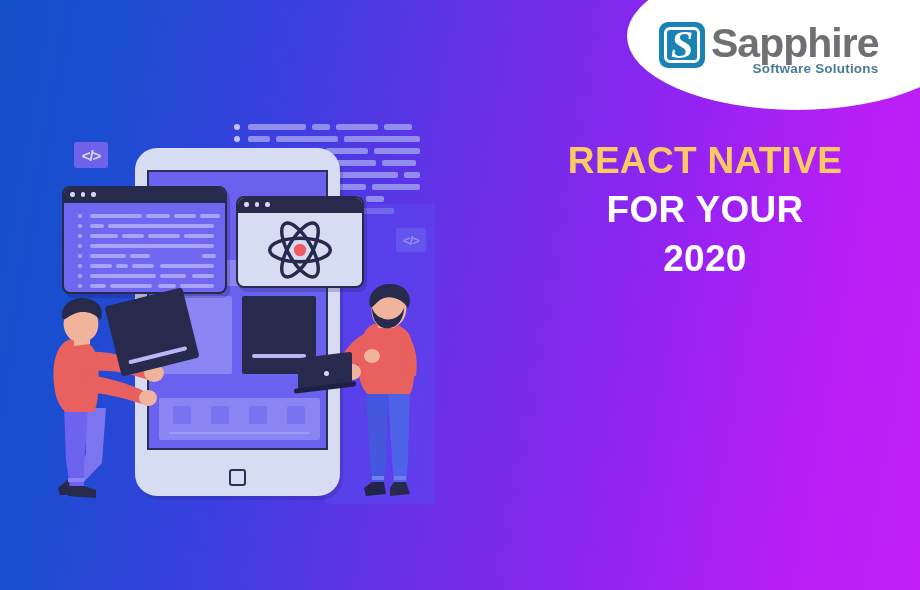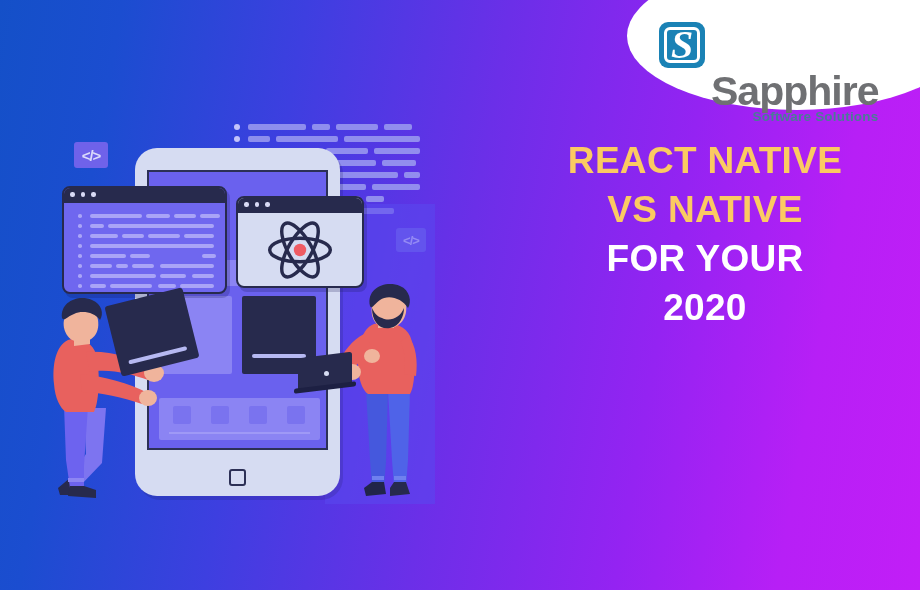--- a/index.html
+++ b/index.html
@@ -67,21 +67,20 @@
     font-family: "Liberation Serif", serif;
     font-size: 40px;
     font-weight: bold;
     line-height: 46px;
     text-align: center;
     font-style: italic;
   }
   #logo-text-wrap {
     position: relative;
     padding-top: 0px;
-    margin-top: 48px;
   }
   #logo-word {
     font-family: "Liberation Sans", sans-serif;
     font-size: 41px;
     font-weight: bold;
     color: #6f7073;
     letter-spacing: -1px;
     line-height: 42px;
     display: block;
   }
@@ -499,18 +498,17 @@
       <div class="sq-cut"></div>
     </div>
     <div id="logo-text-wrap">
       <span id="logo-word">Sapphire</span>
       <span id="logo-tagline">Software Solutions</span>
     </div>
   </div>
 
   <div id="headline">
     <span class="ln gold">REACT NATIVE</span>
-    <span class="ln gold">VS NATIVE</span>
     <span class="ln white">FOR YOUR</span>
     <span class="ln white">2020</span>
   </div>
 
 </div>
 
 </body></html>

